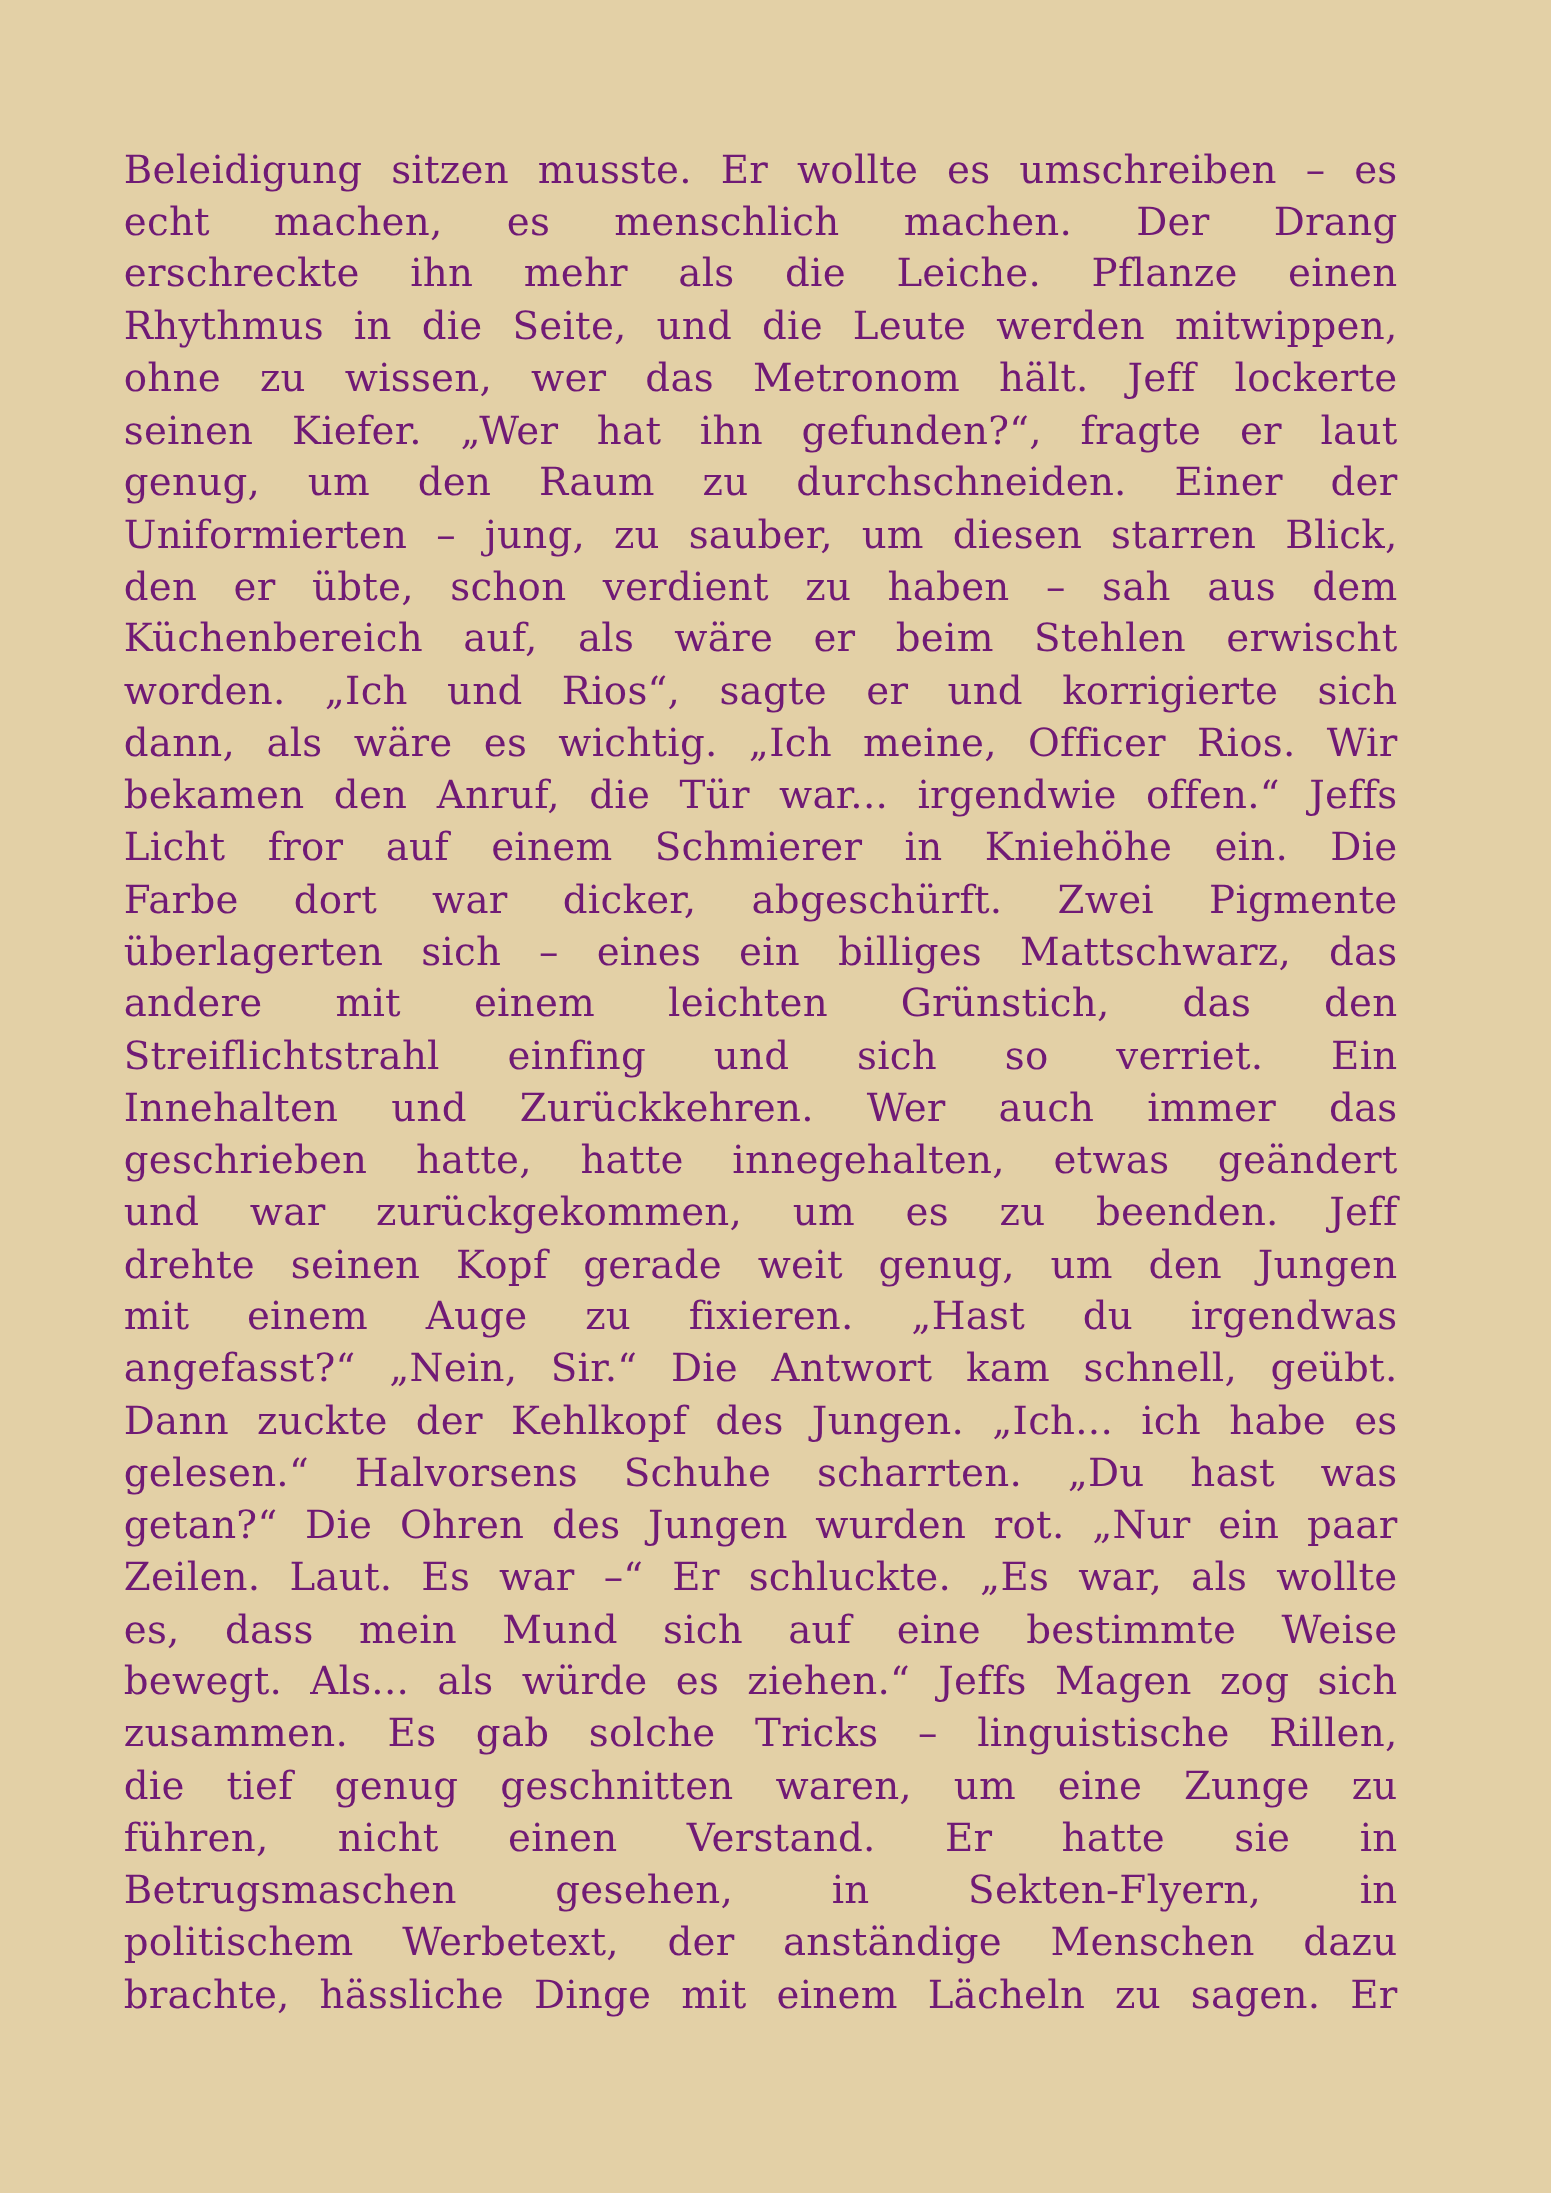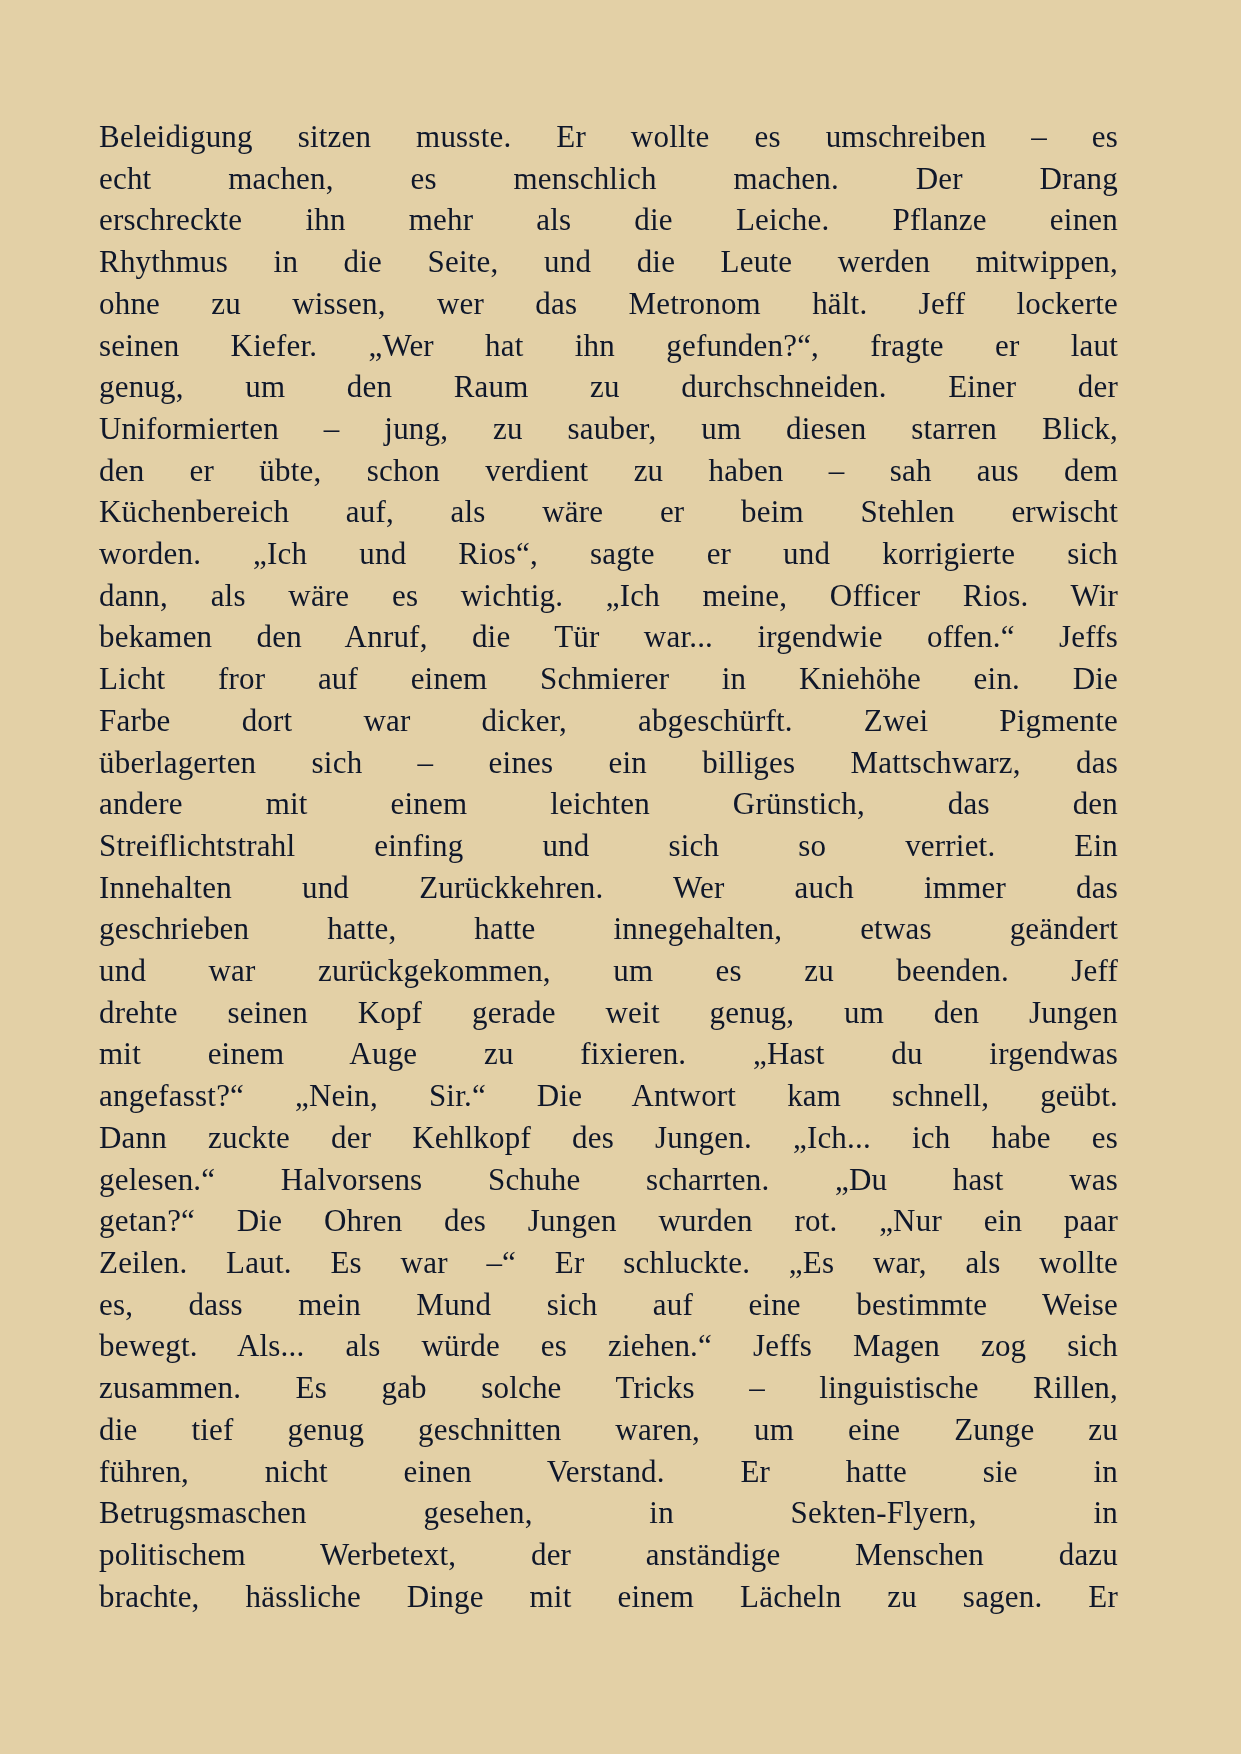--- a/index.html
+++ b/index.html
@@ -24,21 +24,21 @@
     white-space: pre-line;        
     text-align: justify;
     text-align-last: justify;     
     -moz-text-align-last: justify;
     text-justify: inter-word;
   }
 </style>
 </head>
 <body>
 
-<div class="page" style="background: rgb(227, 208, 166); color: #0f172a; font-family: Liberation Serif, serif;">
+<div class="page" style="background: rgb(227, 208, 166); color: #701a75;">
   <div class="page-text">Beleidigung sitzen musste. Er wollte es umschreiben – es
 echt machen, es menschlich machen. Der Drang
 erschreckte ihn mehr als die Leiche. Pflanze einen
 Rhythmus in die Seite, und die Leute werden mitwippen,
 ohne zu wissen, wer das Metronom hält. Jeff lockerte
 seinen Kiefer. „Wer hat ihn gefunden?“, fragte er laut
 genug, um den Raum zu durchschneiden. Einer der
 Uniformierten – jung, zu sauber, um diesen starren Blick,
 den er übte, schon verdient zu haben – sah aus dem
 Küchenbereich auf, als wäre er beim Stehlen erwischt

